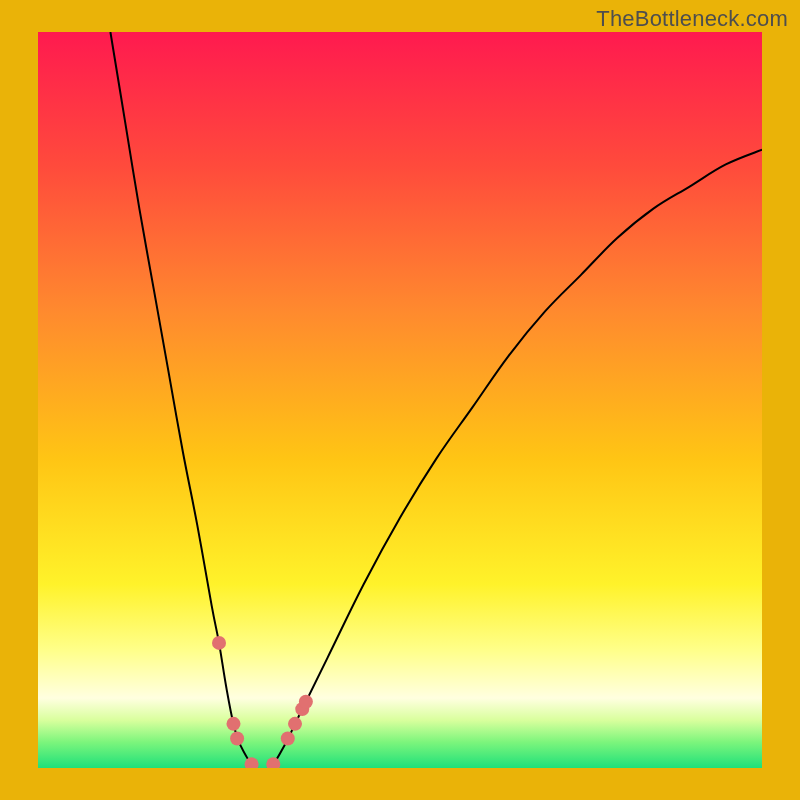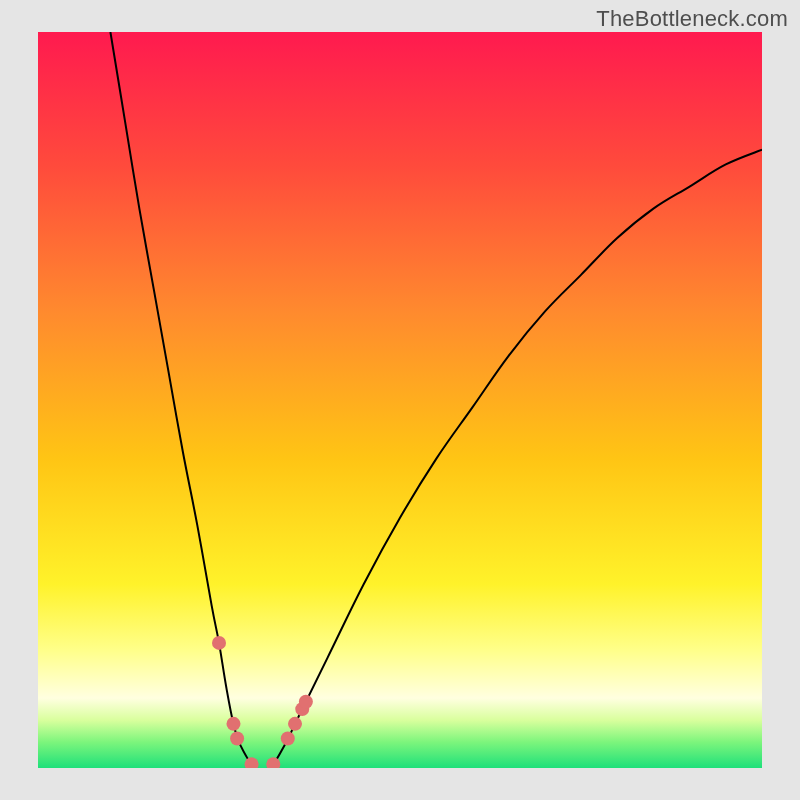--- a/index.html
+++ b/index.html
@@ -8,21 +8,21 @@
     width: 800px;
     height: 800px;
     overflow: hidden;
     background: #000;
     font-family: Arial, Helvetica, sans-serif;
   }
   .frame {
     position: absolute;
     left: 0; top: 0;
     width: 800px; height: 800px;
-    background: #e5e5e5;
+    background: #eab308;
   }
   .plot {
     position: absolute;
     left: 38px;
     top: 32px;
     width: 724px;
     height: 736px;
     overflow: hidden;
   }
   .plot svg {

